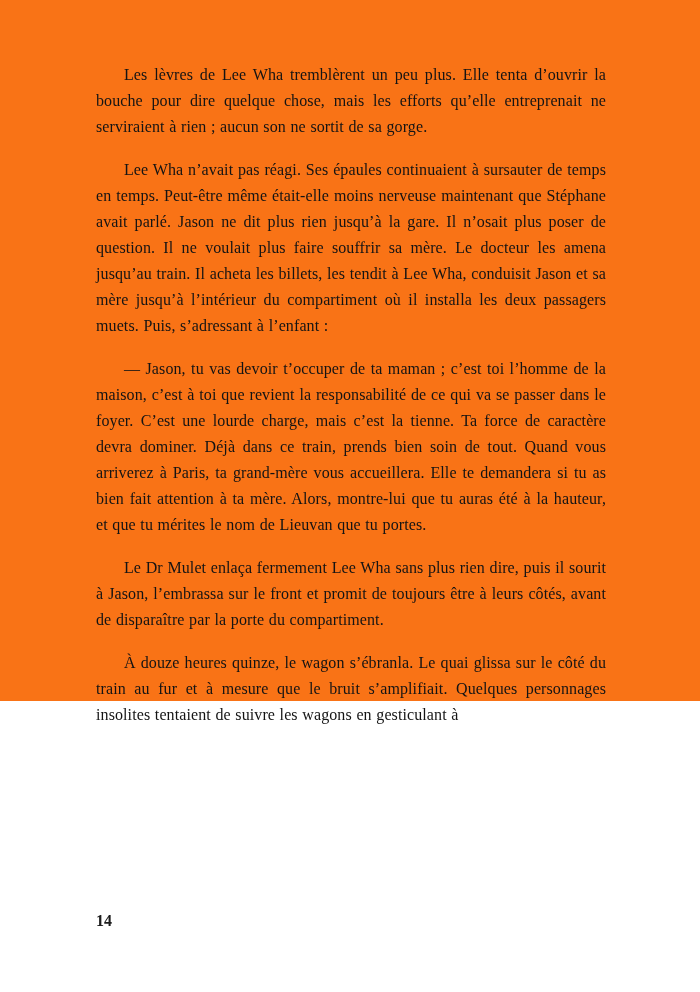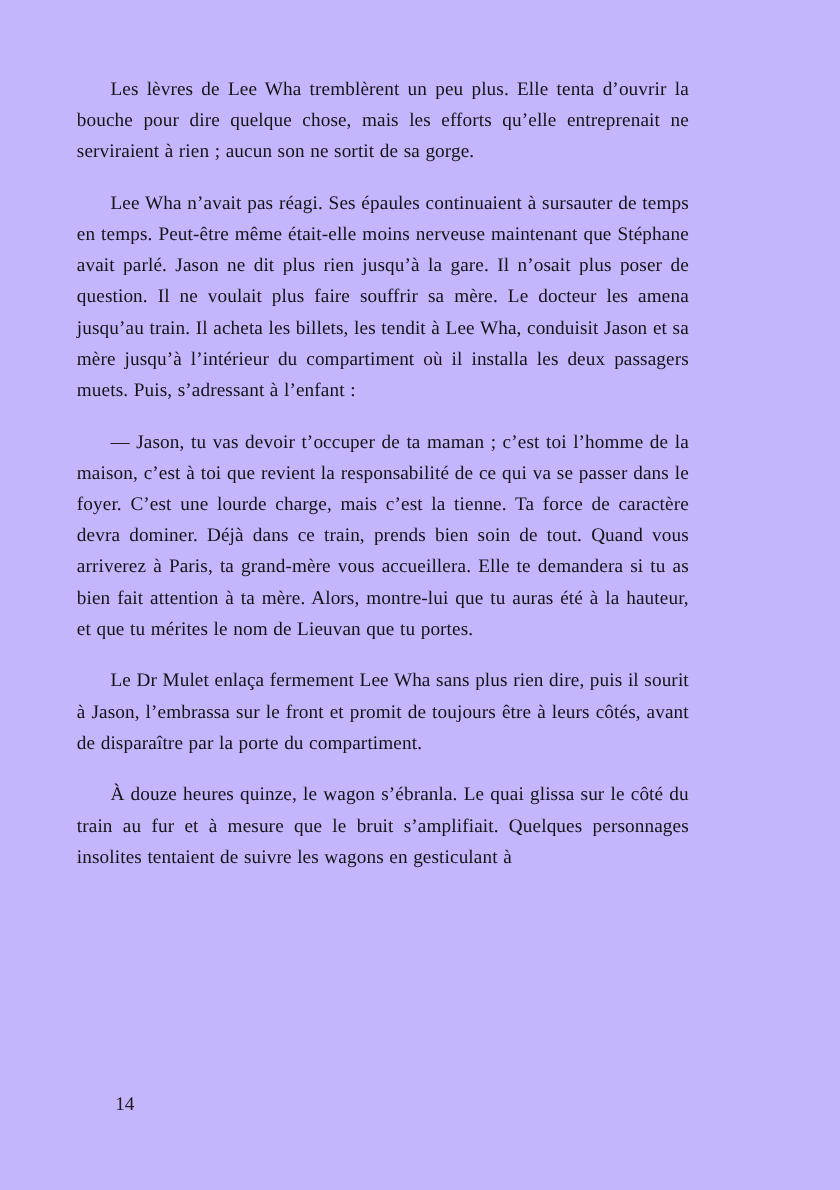--- a/index.html
+++ b/index.html
@@ -9,24 +9,24 @@
   }
   body {
     width: 700px;
     height: 992px;
     overflow: hidden;
     font-family: "Liberation Serif", serif;
   }
   .page {
     position: relative;
     width: 700px;
-    height: 992px;
-    background: #c4b5fd;
+    height: 701px;
+    background: #f97316;
     box-sizing: border-box;
-    padding: 62px 94px 0 64px;
+    padding: 62px 94px 0 96px;
     color: #161616;
   }
   .text-block {
     width: 510px;
   }
   .text-block p.para {
     margin: 0 0 17px 0;
     font-size: 16px;
     line-height: 26px;
     text-align: justify;
@@ -34,20 +34,21 @@
     color: #141414;
     letter-spacing: 0.1px;
     word-spacing: 0.5px;
   }
   .page-number {
     position: absolute;
     left: 96px;
     top: 912px;
     font-size: 16px;
     color: #1c1c1c;
+    font-weight: bold;
   }
 </style>
 </head>
 <body>
 
 <div class="page">
   <div class="text-block">
     <p class="para">Les lèvres de Lee Wha tremblèrent un peu plus. Elle tenta d’ouvrir la bouche pour dire quelque chose, mais les efforts qu’elle entreprenait ne serviraient à rien ; aucun son ne sortit de sa gorge.</p>
     <p class="para">Lee Wha n’avait pas réagi. Ses épaules continuaient à sursauter de temps en temps. Peut-être même était-elle moins nerveuse maintenant que Stéphane avait parlé. Jason ne dit plus rien jusqu’à la gare. Il n’osait plus poser de question. Il ne voulait plus faire souffrir sa mère. Le docteur les amena jusqu’au train. Il acheta les billets, les tendit à Lee Wha, conduisit Jason et sa mère jusqu’à l’intérieur du compartiment où il installa les deux passagers muets. Puis, s’adressant à l’enfant :</p>
     <p class="para">— Jason, tu vas devoir t’occuper de ta maman ; c’est toi l’homme de la maison, c’est à toi que revient la responsabilité de ce qui va se passer dans le foyer. C’est une lourde charge, mais c’est la tienne. Ta force de caractère devra dominer. Déjà dans ce train, prends bien soin de tout. Quand vous arriverez à Paris, ta grand-mère vous accueillera. Elle te demandera si tu as bien fait attention à ta mère. Alors, montre-lui que tu auras été à la hauteur, et que tu mérites le nom de Lieuvan que tu portes.</p>

